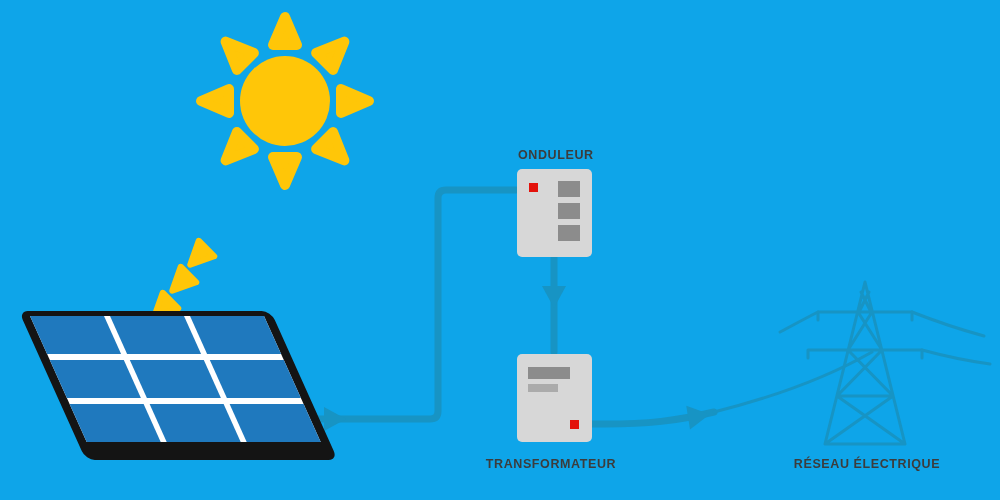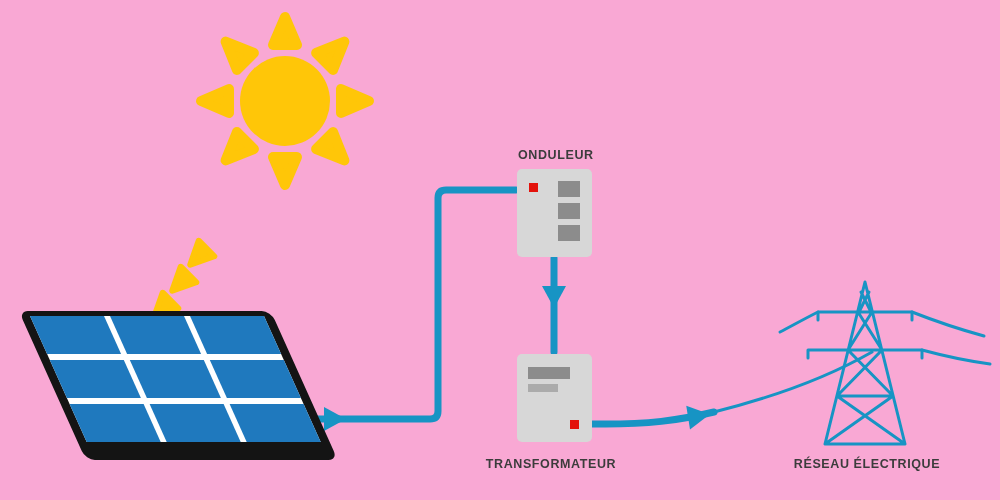--- a/index.html
+++ b/index.html
@@ -1,16 +1,16 @@
 <!DOCTYPE html>
 <html><head>
 <meta charset="utf-8">
 <style>
   html,body{margin:0;padding:0;background:#ffffff;}
-  .stage{position:relative;width:1000px;height:500px;background:#f9a8d4;overflow:hidden;
+  .stage{position:relative;width:1000px;height:500px;background:#0ea5e9;overflow:hidden;
          font-family:"Liberation Sans",sans-serif;text-align:center;}
   svg{display:block;}
   .label{font:700 12.5px "Liberation Sans",sans-serif;letter-spacing:.6px;}
   .flow-line{fill:none;stroke:#1794C4;stroke-width:7;stroke-linecap:round;stroke-linejoin:round;}
   .wire{fill:none;stroke:#1794C4;stroke-width:3;stroke-linecap:round;}
   .tower-line{fill:none;stroke:#1794C4;stroke-width:3;stroke-linecap:round;stroke-linejoin:round;}
   .sun-ray{stroke:#FFC608;stroke-width:10;stroke-linejoin:round;}
   .beam{stroke:#FFC608;stroke-width:6;stroke-linejoin:round;}
 </style>
 </head>

